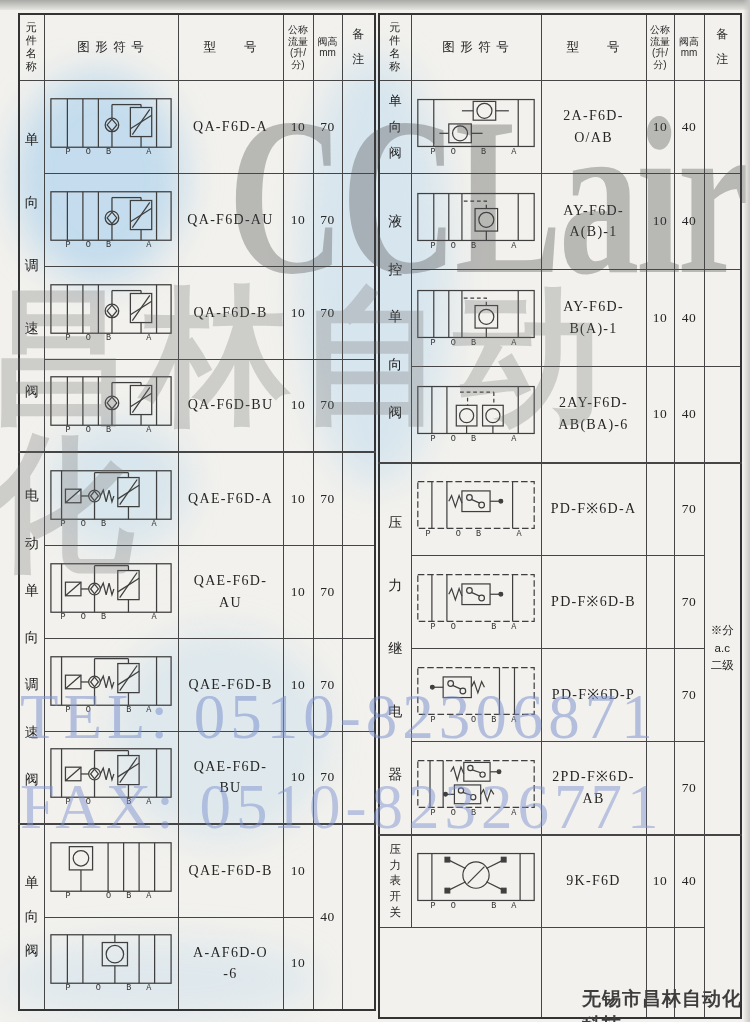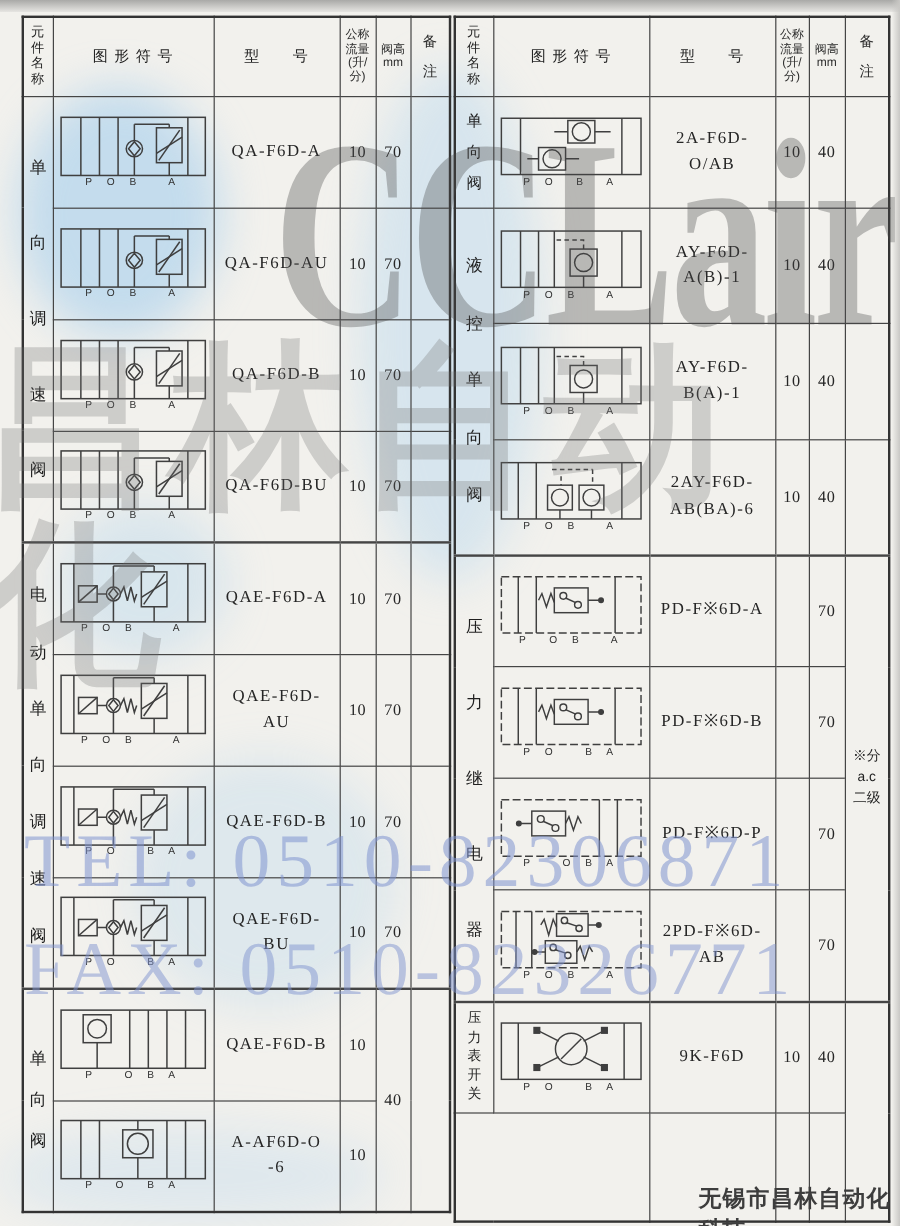--- a/index.html
+++ b/index.html
@@ -25,21 +25,21 @@
          margin:0 auto;font-size:14px;color:#1f1f1f;}
   .vname.tight{justify-content:center;gap:16px;}
   .vname.tiny{justify-content:center;gap:2px;font-size:11.5px;line-height:1.2;}
   .hdrname{font-size:11px;line-height:1.2;gap:0;justify-content:center;}
   td.model{font-family:"Liberation Serif",serif;font-size:14px;letter-spacing:1.3px;
            white-space:pre-line;line-height:1.55;color:#262626;}
   td.num{font-family:"Liberation Serif",serif;font-size:13.5px;letter-spacing:.5px;color:#262626;}
   td.remcell{font-size:11.5px;line-height:1.55;white-space:pre-line;color:#222;}
   .sym{display:inline-block;}
   .symsvg{display:block;margin:0 auto;}
-  .ports{font-family:Liberation Sans, sans-serif;font-size:8.5px;letter-spacing:5px;
+  .ports{font-family:Liberation Mono, monospace;font-size:8.5px;letter-spacing:5px;
          white-space:pre;color:#333;margin-top:-3px;}
   .wm{position:absolute;pointer-events:none;z-index:3;line-height:1;}
   .wm-brand{left:228px;top:84px;font-family:"Liberation Serif",serif;font-weight:bold;
             font-size:190px;color:rgba(72,72,72,.34);letter-spacing:-4px;
             transform:scale(.85,1.18);transform-origin:left top;}
   .wm-cn{left:-14px;top:282px;font-weight:bold;font-size:148px;letter-spacing:8px;
          color:rgba(110,110,110,.28);}
   .wm-tel{left:20px;top:686px;font-family:"Liberation Serif",serif;font-size:63px;
           letter-spacing:5px;color:rgba(128,148,208,.55);}
   .wm-fax{left:20px;top:776px;font-family:"Liberation Serif",serif;font-size:63px;

